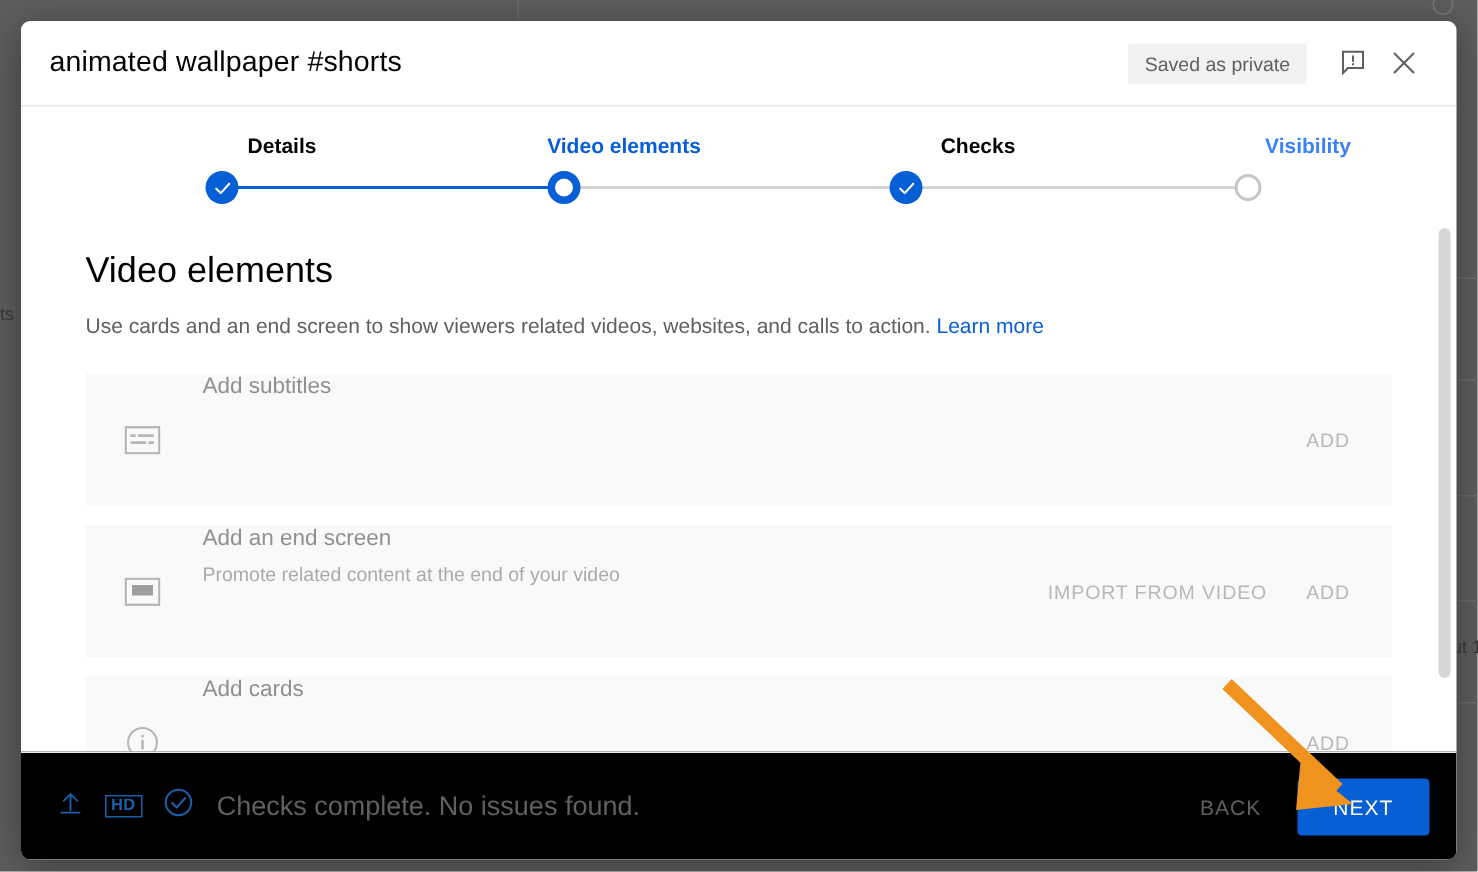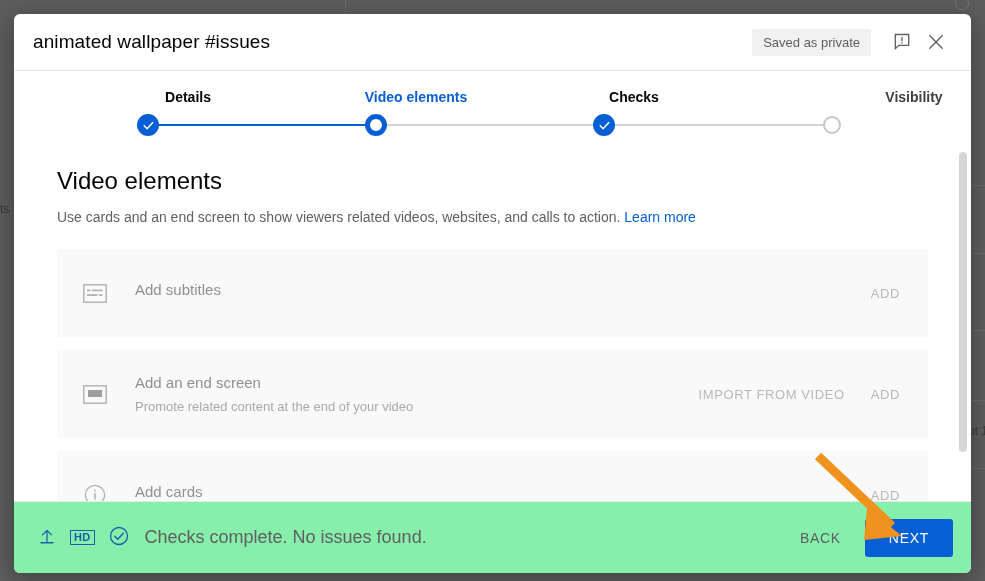--- a/index.html
+++ b/index.html
@@ -93,21 +93,21 @@
   }
   .step-label {
     position: absolute;
     top: 18px;
     transform: translateX(-50%);
     font-size: 14px;
     white-space: nowrap;
     color: #030303;
   }
   .step-label.active { color: #065fd4; }
-  .step-label.inactive { color: #404040; margin-left: 42px; }
+  .step-label.inactive { color: #3b82f6; }
 
   .track {
     position: absolute;
     left: 148px;
     right: 146px;
     top: 124px;
     height: 2px;
     background: #d3d3d3;
   }
   .track-fill {
@@ -168,21 +168,20 @@
     text-decoration: none;
     cursor: pointer;
   }
 
   
   .elem-card {
     position: relative;
     background: #f9f9f9;
     height: 88px;
     display: flex;
-    align-items: center;
     padding: 0 28px 0 24px;
     margin-bottom: 13px;
   }
   .elem-icon {
     width: 28px;
     display: flex;
     align-items: center;
     justify-content: center;
     flex: 0 0 auto;
     margin-right: 26px;
@@ -227,21 +226,21 @@
     background: #d6d6d6;
     border-radius: 4px;
     cursor: pointer;
   }
 
   
   .modal-footer {
     position: absolute;
     left: 0; right: 0; bottom: 0;
     height: 72px;
-    background: #86efac;
+    background: #000000;
     border-top: 1px solid #e8e8e8;
     display: flex;
     align-items: center;
     padding: 0 18px 0 24px;
   }
   .status-icons {
     display: flex;
     align-items: center;
     gap: 14px;
     margin-right: 16px;
@@ -305,21 +304,21 @@
   <div class="bg-ghost-line" style="left:972px;top:185px;width:13px;height:1px;"></div>
   <div class="bg-ghost-line" style="left:972px;top:253px;width:13px;height:1px;"></div>
   <div class="bg-ghost-line" style="left:972px;top:330px;width:13px;height:1px;"></div>
   <div class="bg-ghost-line" style="left:972px;top:400px;width:13px;height:1px;"></div>
   <div class="bg-ghost-line" style="left:972px;top:468px;width:13px;height:1px;"></div>
 </div>
 
 <div class="modal">
 
   <div class="modal-header">
-    <div class="modal-title">animated wallpaper #issues</div>
+    <div class="modal-title">animated wallpaper #shorts</div>
 
     <div class="saved-chip">Saved as private</div>
 
     <div class="icon-btn">
       <svg width="20" height="20" viewBox="0 0 24 24">
         <path d="M4 3h16v13H8l-4 4V3z" fill="none" stroke="#606060" stroke-width="1.6"></path>
         <rect x="11.2" y="6" width="1.6" height="5" fill="#606060"></rect>
         <rect x="11.2" y="12.2" width="1.6" height="1.6" fill="#606060"></rect>
       </svg>
     </div>
@@ -328,21 +327,21 @@
       <svg width="20" height="20" viewBox="0 0 24 24">
         <path d="M4 4 L20 20 M20 4 L4 20" stroke="#606060" stroke-width="1.6" fill="none"></path>
       </svg>
     </div>
   </div>
 
   <div class="stepper">
     <div class="step-labels">
       <div class="step-label" style="left:134px;">Details</div>
       <div class="step-label active" style="left:362px;">Video elements</div>
-      <div class="step-label" style="left:580px;">Checks</div>
+      <div class="step-label" style="left:598px;">Checks</div>
       <div class="step-label inactive" style="left:818px;">Visibility</div>
     </div>
   </div>
 
   <div class="track" style="top:110px;left:134px;right:139px;"></div>
   <div class="track-fill" style="top:110px;left:134px;width:228px;"></div>
 
   <div class="step-dot dot-done" style="left:134px;top:111px;">
     <svg width="13" height="13" viewBox="0 0 24 24">
         <path d="M4 12.5 L9.5 18 L20 6.5" stroke="#ffffff" stroke-width="2.6" fill="none" stroke-linecap="round" stroke-linejoin="round"></path>

